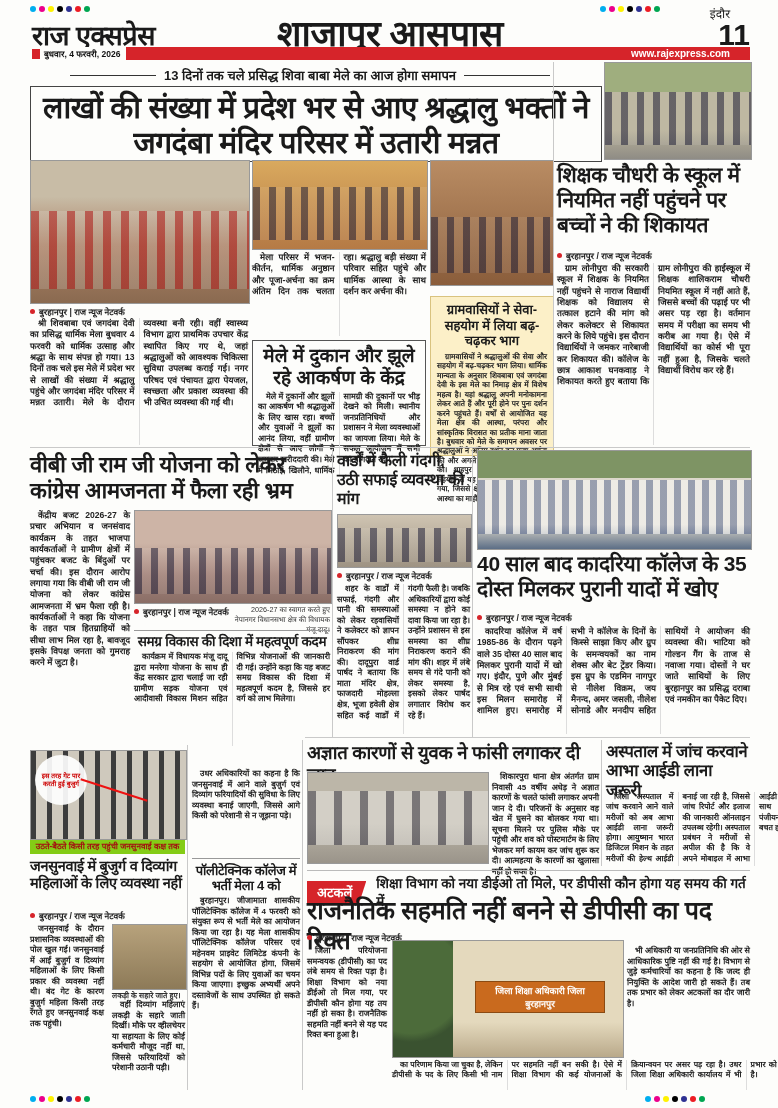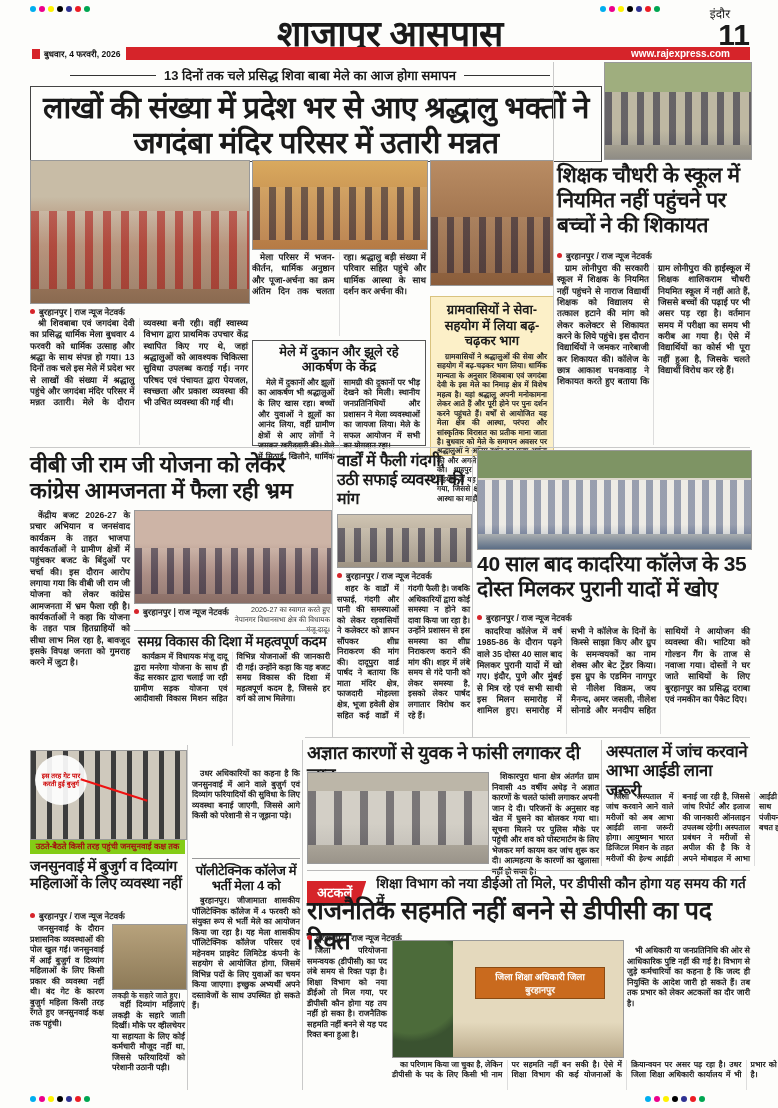--- a/index.html
+++ b/index.html
@@ -20,21 +20,21 @@
   .kicker:before,.kicker:after{content:"";flex:1;border-top:1.5px solid #333;}
   .lead-hl{border:1.5px solid #444;text-align:center;font-size:30px;font-weight:700;line-height:1.15;padding:4px 6px;letter-spacing:-0.5px;}
   .hl{font-weight:700;line-height:1.18;letter-spacing:-0.3px;}
   .byline{font-size:8.5px;font-weight:700;display:flex;align-items:center;gap:4px;color:#222;}
   .byline .dot{width:5px;height:5px;background:#d6242a;border-radius:50%;flex:0 0 auto;}
   .bodytext{font-size:8.6px;line-height:1.32;text-align:justify;color:#222;column-gap:9px;column-rule:1px solid #ddd;font-weight:bold;}
   .bodytext p{margin:0;text-indent:8px;}
   .caption{font-size:7.6px;font-weight:700;color:#333;}
   
   .subbox{border:1px solid #555;padding:4px 5px;}
-  .subbox .bh{font-size:13px;font-weight:700;text-align:center;margin-bottom:3px;line-height:1.15;}
+  .subbox .bh{font-size:19px;font-weight:700;text-align:center;margin-bottom:3px;line-height:1.15;}
   .yellowbox{background:#fcf0c8;border:1px solid #d9c37f;padding:5px 6px;}
   .yellowbox .bh{font-size:13px;font-weight:700;text-align:center;margin-bottom:3px;line-height:1.2;}
   
   .photo{position:absolute;overflow:hidden;border:1px solid #999;}
   .figband{position:absolute;left:0;right:0;background:repeating-linear-gradient(90deg,rgba(35,35,60,.55) 0 7px,rgba(255,255,255,.08) 7px 16px);}
   .vrule{position:absolute;width:1px;background:#c9c9c9;}
   .hrule{position:absolute;height:1px;background:#c9c9c9;}
   .tag{background:#d6242a;color:#fff;font-size:13px;font-weight:700;padding:2px 14px 2px 10px;clip-path:polygon(0 0,100% 0,88% 100%,0 100%);}
   .strap{font-size:13.5px;font-weight:700;}
   .regmarks{display:flex;gap:3px;}
@@ -79,20 +79,21 @@
   <div class="abs regmarks" style="left:645px;top:1096px;">
       <span style="background: rgb(0, 174, 239);"></span>
       <span style="background: rgb(236, 0, 140);"></span>
       <span style="background: rgb(255, 242, 0);"></span>
       <span style="background: rgb(0, 0, 0);"></span>
       <span style="background: rgb(46, 49, 146);"></span>
       <span style="background: rgb(237, 28, 36);"></span>
       <span style="background: rgb(0, 166, 81);"></span>
     </div>
 
+  <div class="abs paper-name" style="left:32px;top:16px;width:200px;">राज एक्सप्रेस</div>
   <div class="abs section-title" style="left:200px;top:8px;width:380px;">शाजापुर आसपास</div>
   <div class="abs city" style="left:690px;top:8px;width:60px;">इंदौर</div>
   <div class="abs pageno" style="left:690px;top:21px;width:60px;">11</div>
   <div class="abs" style="left:30px;top:47px;width:720px;display:flex;">
     <div class="datebox">
       <span class="redsq"></span>
       <span>बुधवार, 4 फरवरी, 2026</span>
     </div>
     <div class="redbar" style="flex:1;">
       <span class="url">www.rajexpress.com</span>
@@ -254,21 +255,21 @@
   <div class="abs hl" style="left:307px;top:896px;width:443px;font-size:25px;">राजनैतिक सहमति नहीं बनने से डीपीसी का पद रिक्त</div>
   <div class="abs byline" style="left:307px;top:932px;">
     <span class="dot"></span>
     <span>बुरहानपुर / राज न्यूज नेटवर्क</span>
   </div>
   <div class="abs bodytext" style="left:307px;top:946px;width:80px;height:142px;font-size:8px;">
     <p>जिला परियोजना समन्वयक (डीपीसी) का पद लंबे समय से रिक्त पड़ा है। शिक्षा विभाग को नया डीईओ तो मिल गया, पर डीपीसी कौन होगा यह तय नहीं हो सका है। राजनैतिक सहमति नहीं बनने से यह पद रिक्त बना हुआ है।</p>
   </div>
   <div class="photo" style="left:392px;top:940px;width:230px;height:116px;background:linear-gradient(#e4d9bd 0 70%,#b9a98a);">
     <div style="position:absolute;left:0;top:0;width:60px;height:116px;background:radial-gradient(circle at 30% 35%,#4c6b3a 0 60%,#3a5230 70%);"></div>
-    <div class="signboard" style="left:82px;top:26px;width:120px;">जिला शिक्षा अधिकारी जिला बुरहानपुर</div>
+    <div class="signboard" style="left:82px;top:40px;width:120px;">जिला शिक्षा अधिकारी जिला बुरहानपुर</div>
   </div>
   <div class="abs bodytext" style="left:627px;top:946px;width:123px;height:142px;font-size:8px;">
     <p>भी अधिकारी या जनप्रतिनिधि की ओर से आधिकारिक पुष्टि नहीं की गई है। विभाग से जुड़े कर्मचारियों का कहना है कि जल्द ही नियुक्ति के आदेश जारी हो सकते हैं। तब तक प्रभार को लेकर अटकलों का दौर जारी है।</p>
   </div>
   <div class="abs bodytext" style="left:392px;top:1060px;width:230px;height:30px;column-count:2;font-size:7.8px;">
     <p>का परिणाम किया जा चुका है, लेकिन डीपीसी के पद के लिए किसी भी नाम पर सहमति नहीं बन सकी है। ऐसे में शिक्षा विभाग की कई योजनाओं के क्रियान्वयन पर असर पड़ रहा है। उधर जिला शिक्षा अधिकारी कार्यालय में भी प्रभार को लेकर चर्चाओं का बाजार गर्म है।</p>
   </div>
 
 </div>
 

